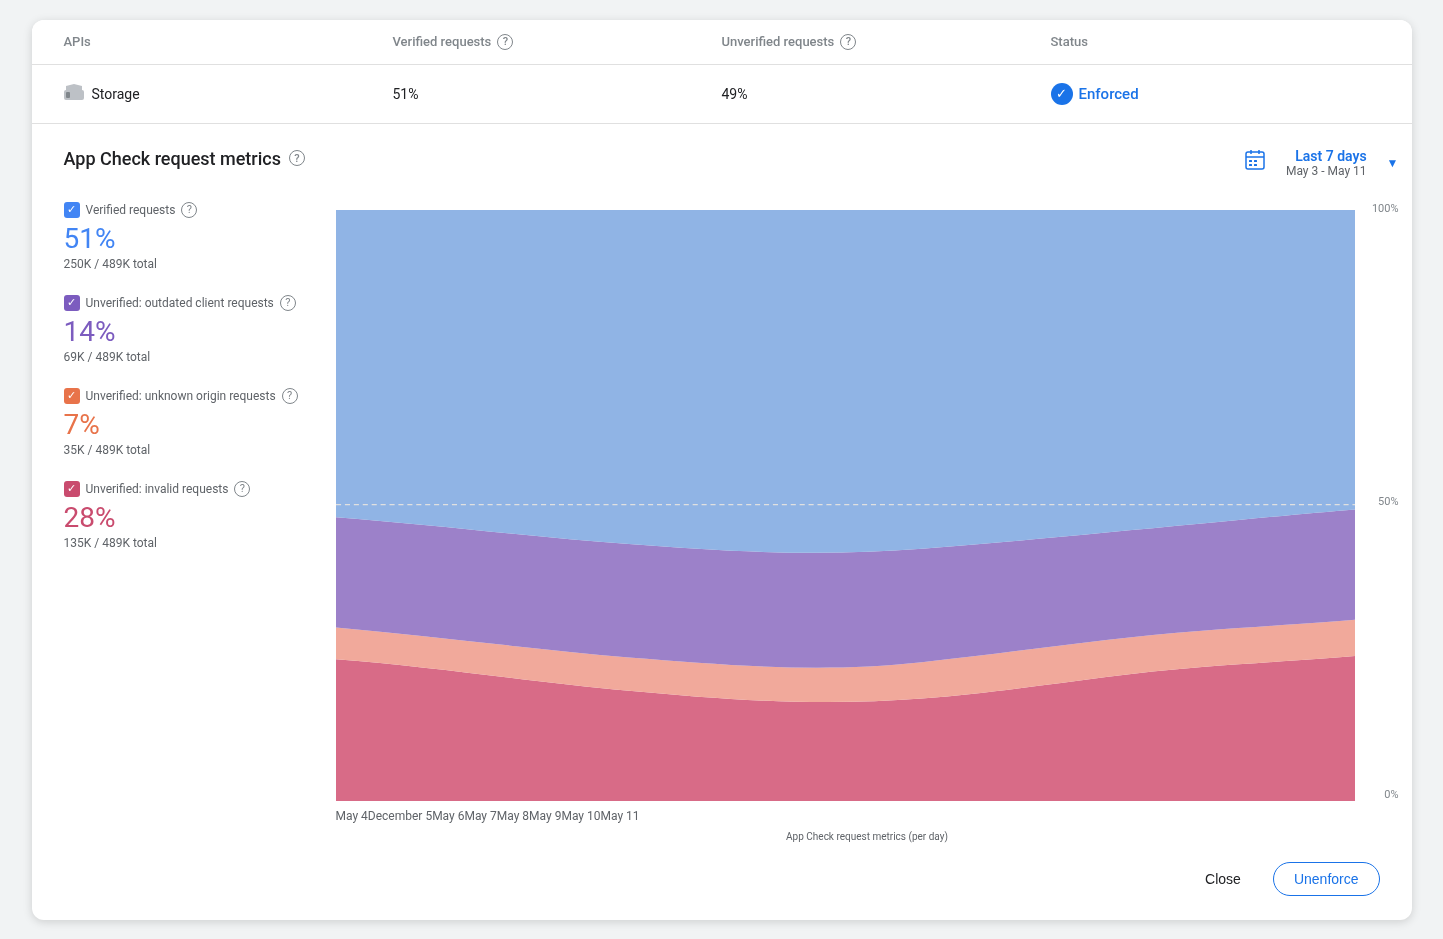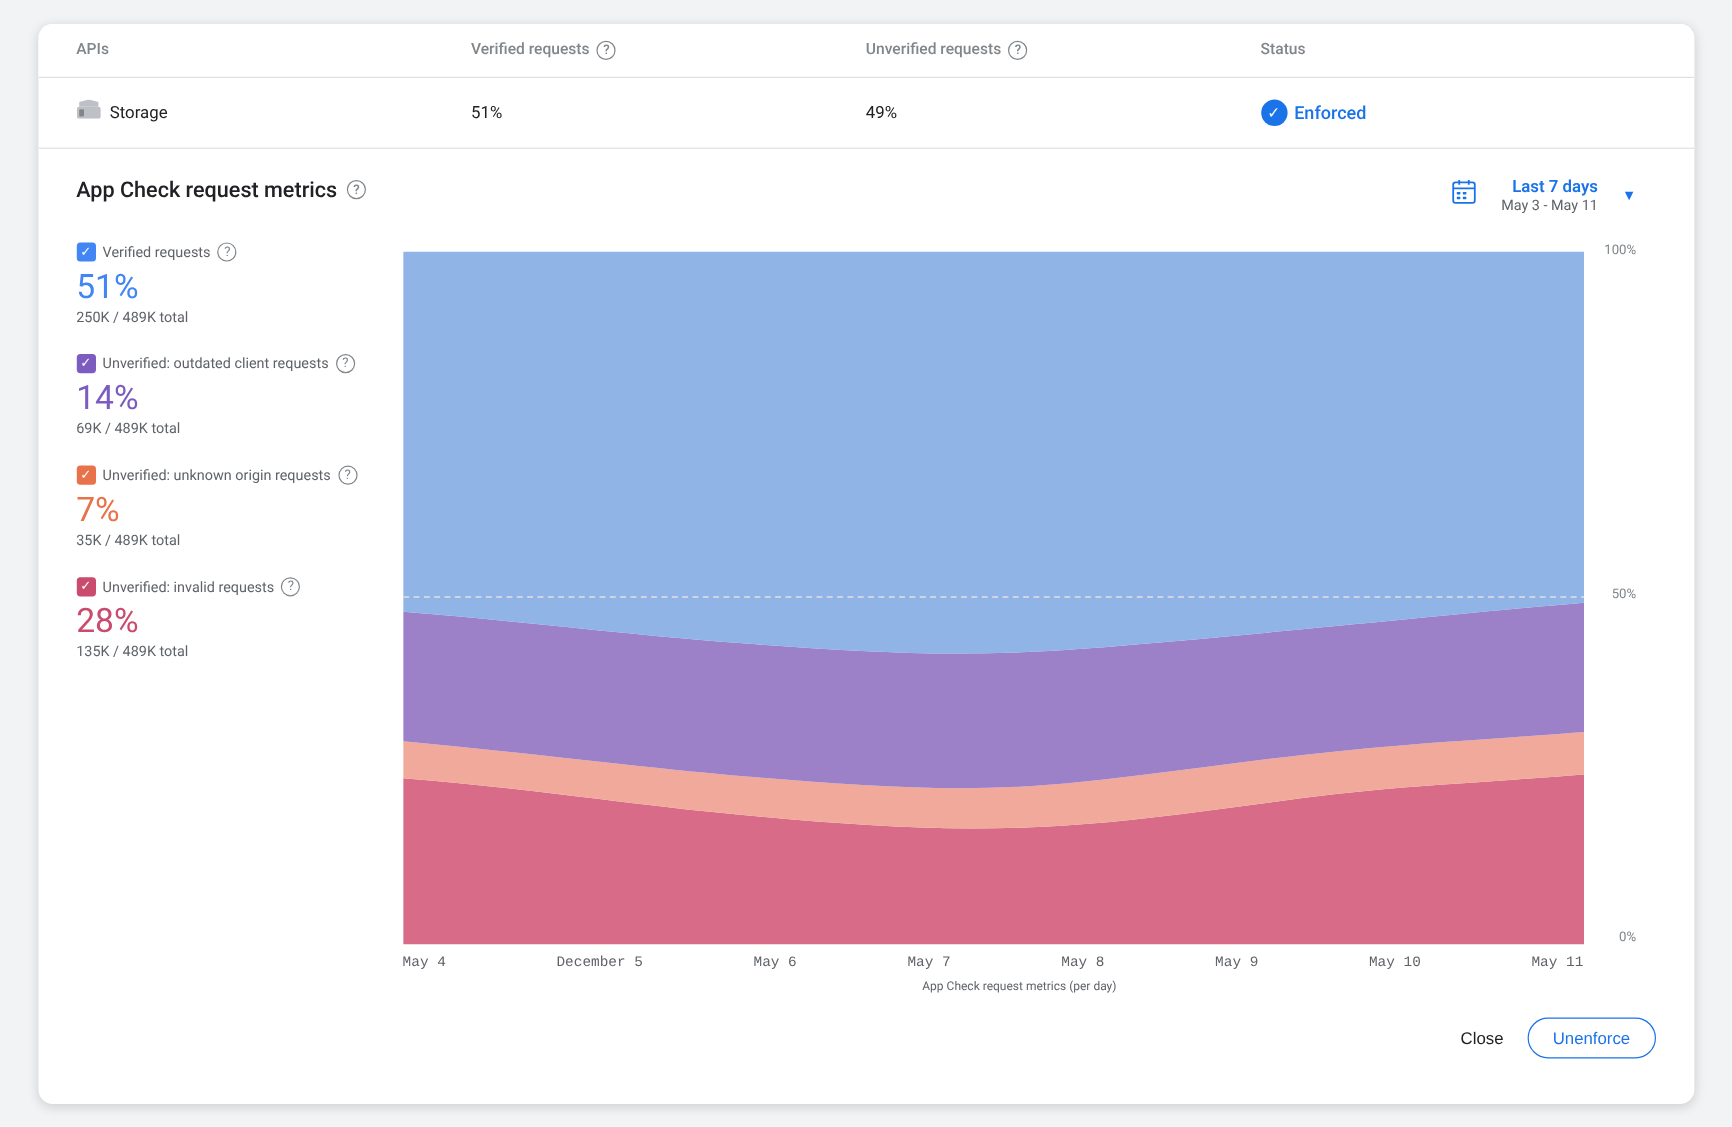--- a/index.html
+++ b/index.html
@@ -83,21 +83,21 @@
       border-radius: 50%;
       background: #1a73e8;
       display: flex;
       align-items: center;
       justify-content: center;
       color: white;
       font-size: 13px;
     }
     
     .metrics-section {
-      padding: 24px 48px 0 32px;
+      padding: 24px 13px 0 32px;
       flex: 1;
       display: flex;
       flex-direction: column;
     }
     .metrics-header {
       display: flex;
       justify-content: space-between;
       align-items: flex-start;
       margin-bottom: 24px;
     }
@@ -216,21 +216,22 @@
       text-align: center;
       font-size: 10px;
       color: #5f6368;
       padding: 8px 0 4px 0;
     }
     
     .actions-row {
       display: flex;
       justify-content: flex-end;
       align-items: center;
-      padding: 16px 32px 38px 32px;
+      padding: 16px 32px 24px 32px;
+      gap: 12px;
     }
     .btn-close {
       background: none;
       border: none;
       padding: 8px 20px;
       font-size: 14px;
       font-weight: 500;
       color: #202124;
       cursor: pointer;
       border-radius: 6px;
@@ -429,21 +430,21 @@
             <line x1="0" y1="192" x2="800" y2="192" stroke="#e0e0e0" stroke-width="0.8" stroke-dasharray="4,3"></line>
           </svg>
 
           <div class="y-axis-labels" style="position:absolute;right:0;top:0;height:100%;display:flex;flex-direction:column;justify-content:space-between;width:40px;">
             <span class="y-label">100%</span>
             <span class="y-label" style="margin-top:auto;margin-bottom:auto;">50%</span>
             <span class="y-label">0%</span>
           </div>
         </div>
 
-        <div style="display:flex;justify-content:space-between;padding: 4px 44px 0 0;margin-top:4px;font-family:Liberation Mono, monospace;" id="x-labels-container">
+        <div style="display:flex;justify-content:flex-start;padding: 4px 44px 0 0;margin-top:4px;" id="x-labels-container">
             <span style="font-size: 12px; color: rgb(95, 99, 104);">May 4</span>
             <span style="font-size: 12px; color: rgb(95, 99, 104);">December 5</span>
             <span style="font-size: 12px; color: rgb(95, 99, 104);">May 6</span>
             <span style="font-size: 12px; color: rgb(95, 99, 104);">May 7</span>
             <span style="font-size: 12px; color: rgb(95, 99, 104);">May 8</span>
             <span style="font-size: 12px; color: rgb(95, 99, 104);">May 9</span>
             <span style="font-size: 12px; color: rgb(95, 99, 104);">May 10</span>
             <span style="font-size: 12px; color: rgb(95, 99, 104);">May 11</span>
           </div>
         <div class="chart-x-label">App Check request metrics (per day)</div>

